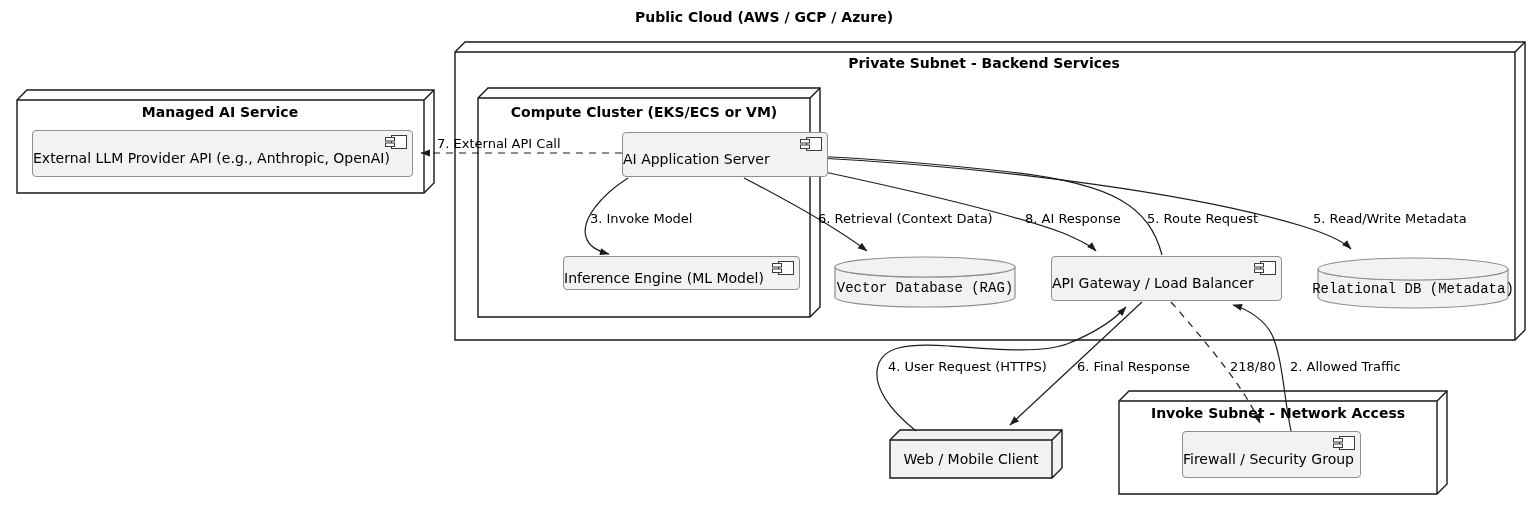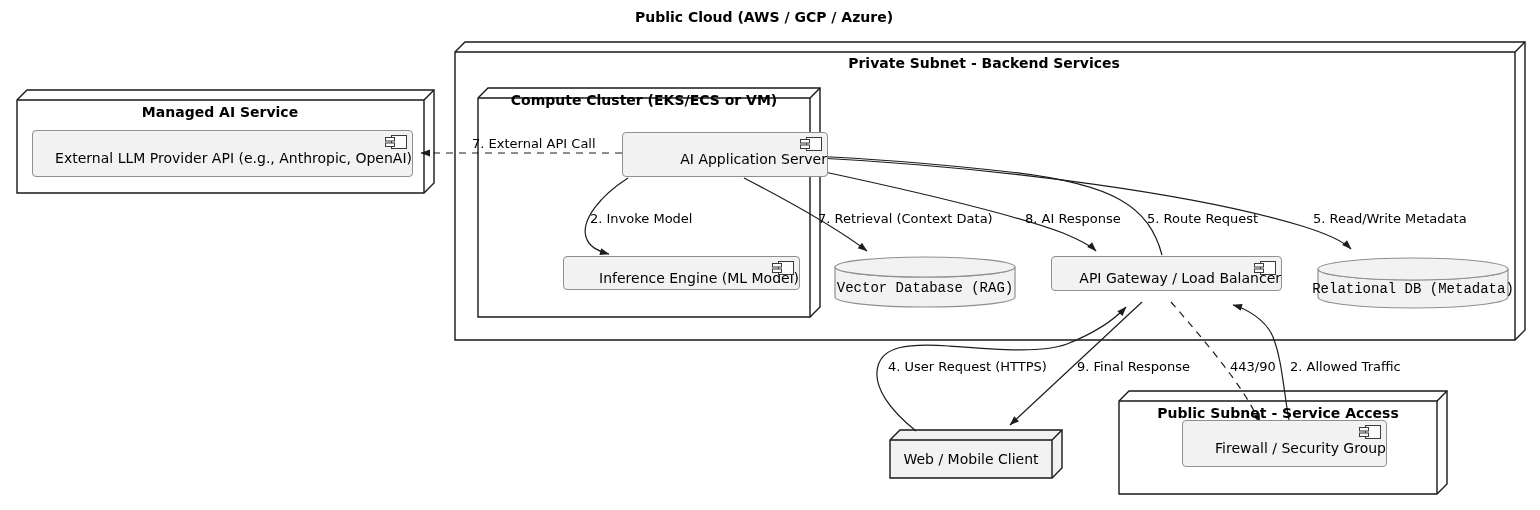--- a/index.html
+++ b/index.html
@@ -12,21 +12,21 @@
     position:absolute;transform:translateX(-50%);font-size:14px;font-weight:bold;
     white-space:nowrap;
   }
   .node-title{
     position:absolute;transform:translateX(-50%);font-size:14px;font-weight:bold;
     white-space:nowrap;
   }
   .comp{
     position:absolute;background:var(--component-fill,#f2f2f2);
     border:1px solid var(--component-border,#8f8f8f);border-radius:4px;
-    box-sizing:border-box;display:flex;align-items:center;justify-content:flex-end;
+    box-sizing:border-box;display:flex;align-items:center;justify-content:flex-start;
     font-size:14px;
   }
   .comp .comp-label{padding-top:9px;white-space:nowrap;}
   .comp .comp-icon{position:absolute;top:4px;right:5px;line-height:0;}
   .node-label{
     position:absolute;transform:translateX(-50%);font-size:14px;white-space:nowrap;
   }
   .db-label{
     position:absolute;transform:translateX(-50%);font-size:14px;white-space:nowrap;font-family:Liberation Mono, monospace;
   }
@@ -93,23 +93,23 @@
     <path class="edge" marker-end="url(#arr)" d="M1162,255 C1149,207 1115,184 1010,172 C938,164 858,158 808,156"></path>
     <path class="edge" marker-end="url(#arr)" d="M801,157 C1015,168 1203,196 1302,226 C1331,235 1345,243 1351,249"></path>
     <path class="edge" marker-end="url(#arr)" d="M916,431 C891,411 872,387 878,366 C883,347 906,343 949,346 C1003,350 1043,353 1067,344 C1092,334 1114,320 1126,307"></path>
     <path class="edge" marker-end="url(#arr)" d="M1142,302 L1010,425"></path>
     <path class="edge dashed" marker-end="url(#arr)" d="M1171,302 C1198,333 1227,367 1246,397 C1252,407 1257,416 1260,423"></path>
     <path class="edge" marker-end="url(#arr)" d="M1291,431 C1284,398 1283,362 1273,337 C1266,320 1247,309 1233,305"></path>
   </svg>
 
   <div class="diagram-title" style="left:764px;top:9px">Public Cloud (AWS / GCP / Azure)</div>
   <div class="node-title" style="left:984px;top:55px">Private Subnet - Backend Services</div>
-  <div class="node-title" style="left:644px;top:92px">Compute Cluster (EKS/ECS or VM)</div>
+  <div class="node-title" style="left:644px;top:104px">Compute Cluster (EKS/ECS or VM)</div>
   <div class="node-title" style="left:220px;top:104px">Managed AI Service</div>
-  <div class="node-title" style="left:1278px;top:405px">Public Subnet - Service Access</div>
+  <div class="node-title" style="left:1278px;top:405px">Invoke Subnet - Network Access</div>
 
   <div class="comp" style="left:32px;top:130px;width:381px;height:47px">
     <span class="comp-icon">
       <svg width="22" height="14" viewBox="0 0 22 14">
         <rect x="6.5" y="0.5" width="15" height="13" fill="#fdfdfd" stroke="#3a3a3a"></rect>
         <rect x="0.5" y="2.5" width="9" height="3.5" fill="#fdfdfd" stroke="#3a3a3a"></rect>
         <rect x="0.5" y="8" width="9" height="3.5" fill="#fdfdfd" stroke="#3a3a3a"></rect>
       </svg>
     </span>
     <span class="comp-label">External LLM Provider API (e.g., Anthropic, OpenAI)</span>
@@ -130,50 +130,50 @@
     <span class="comp-icon">
       <svg width="22" height="14" viewBox="0 0 22 14">
         <rect x="6.5" y="0.5" width="15" height="13" fill="#fdfdfd" stroke="#3a3a3a"></rect>
         <rect x="0.5" y="2.5" width="9" height="3.5" fill="#fdfdfd" stroke="#3a3a3a"></rect>
         <rect x="0.5" y="8" width="9" height="3.5" fill="#fdfdfd" stroke="#3a3a3a"></rect>
       </svg>
     </span>
     <span class="comp-label">Inference Engine (ML Model)</span>
   </div>
 
-  <div class="comp" style="left:1051px;top:256px;width:231px;height:35px">
+  <div class="comp" style="left:1051px;top:256px;width:231px;height:45px">
     <span class="comp-icon">
       <svg width="22" height="14" viewBox="0 0 22 14">
         <rect x="6.5" y="0.5" width="15" height="13" fill="#fdfdfd" stroke="#3a3a3a"></rect>
         <rect x="0.5" y="2.5" width="9" height="3.5" fill="#fdfdfd" stroke="#3a3a3a"></rect>
         <rect x="0.5" y="8" width="9" height="3.5" fill="#fdfdfd" stroke="#3a3a3a"></rect>
       </svg>
     </span>
     <span class="comp-label">API Gateway / Load Balancer</span>
   </div>
 
-  <div class="comp" style="left:1182px;top:420px;width:205px;height:47px">
+  <div class="comp" style="left:1182px;top:431px;width:179px;height:47px">
     <span class="comp-icon">
       <svg width="22" height="14" viewBox="0 0 22 14">
         <rect x="6.5" y="0.5" width="15" height="13" fill="#fdfdfd" stroke="#3a3a3a"></rect>
         <rect x="0.5" y="2.5" width="9" height="3.5" fill="#fdfdfd" stroke="#3a3a3a"></rect>
         <rect x="0.5" y="8" width="9" height="3.5" fill="#fdfdfd" stroke="#3a3a3a"></rect>
       </svg>
     </span>
     <span class="comp-label">Firewall / Security Group</span>
   </div>
 
   <div class="db-label" style="left:925px;top:280px">Vector Database (RAG)</div>
   <div class="db-label" style="left:1413px;top:281px">Relational DB (Metadata)</div>
   <div class="node-label" style="left:971px;top:451px">Web / Mobile Client</div>
 
-  <div class="edge-label" style="left:472px;top:136px">7. External API Call</div>
-  <div class="edge-label" style="left:590px;top:211px">2. Invoke Model</div>
-  <div class="edge-label" style="left:818px;top:211px">7. Retrieval (Context Data)</div>
+  <div class="edge-label" style="left:437px;top:136px">7. External API Call</div>
+  <div class="edge-label" style="left:590px;top:211px">3. Invoke Model</div>
+  <div class="edge-label" style="left:818px;top:211px">6. Retrieval (Context Data)</div>
   <div class="edge-label" style="left:1025px;top:211px">8. AI Response</div>
   <div class="edge-label" style="left:1147px;top:211px">5. Route Request</div>
   <div class="edge-label" style="left:1313px;top:211px">5. Read/Write Metadata</div>
   <div class="edge-label" style="left:888px;top:359px">4. User Request (HTTPS)</div>
-  <div class="edge-label" style="left:1077px;top:359px">9. Final Response</div>
-  <div class="edge-label" style="left:1230px;top:359px">443/90</div>
+  <div class="edge-label" style="left:1077px;top:359px">6. Final Response</div>
+  <div class="edge-label" style="left:1230px;top:359px">218/80</div>
   <div class="edge-label" style="left:1290px;top:359px">2. Allowed Traffic</div>
 
 </div>
 
 </body></html>

